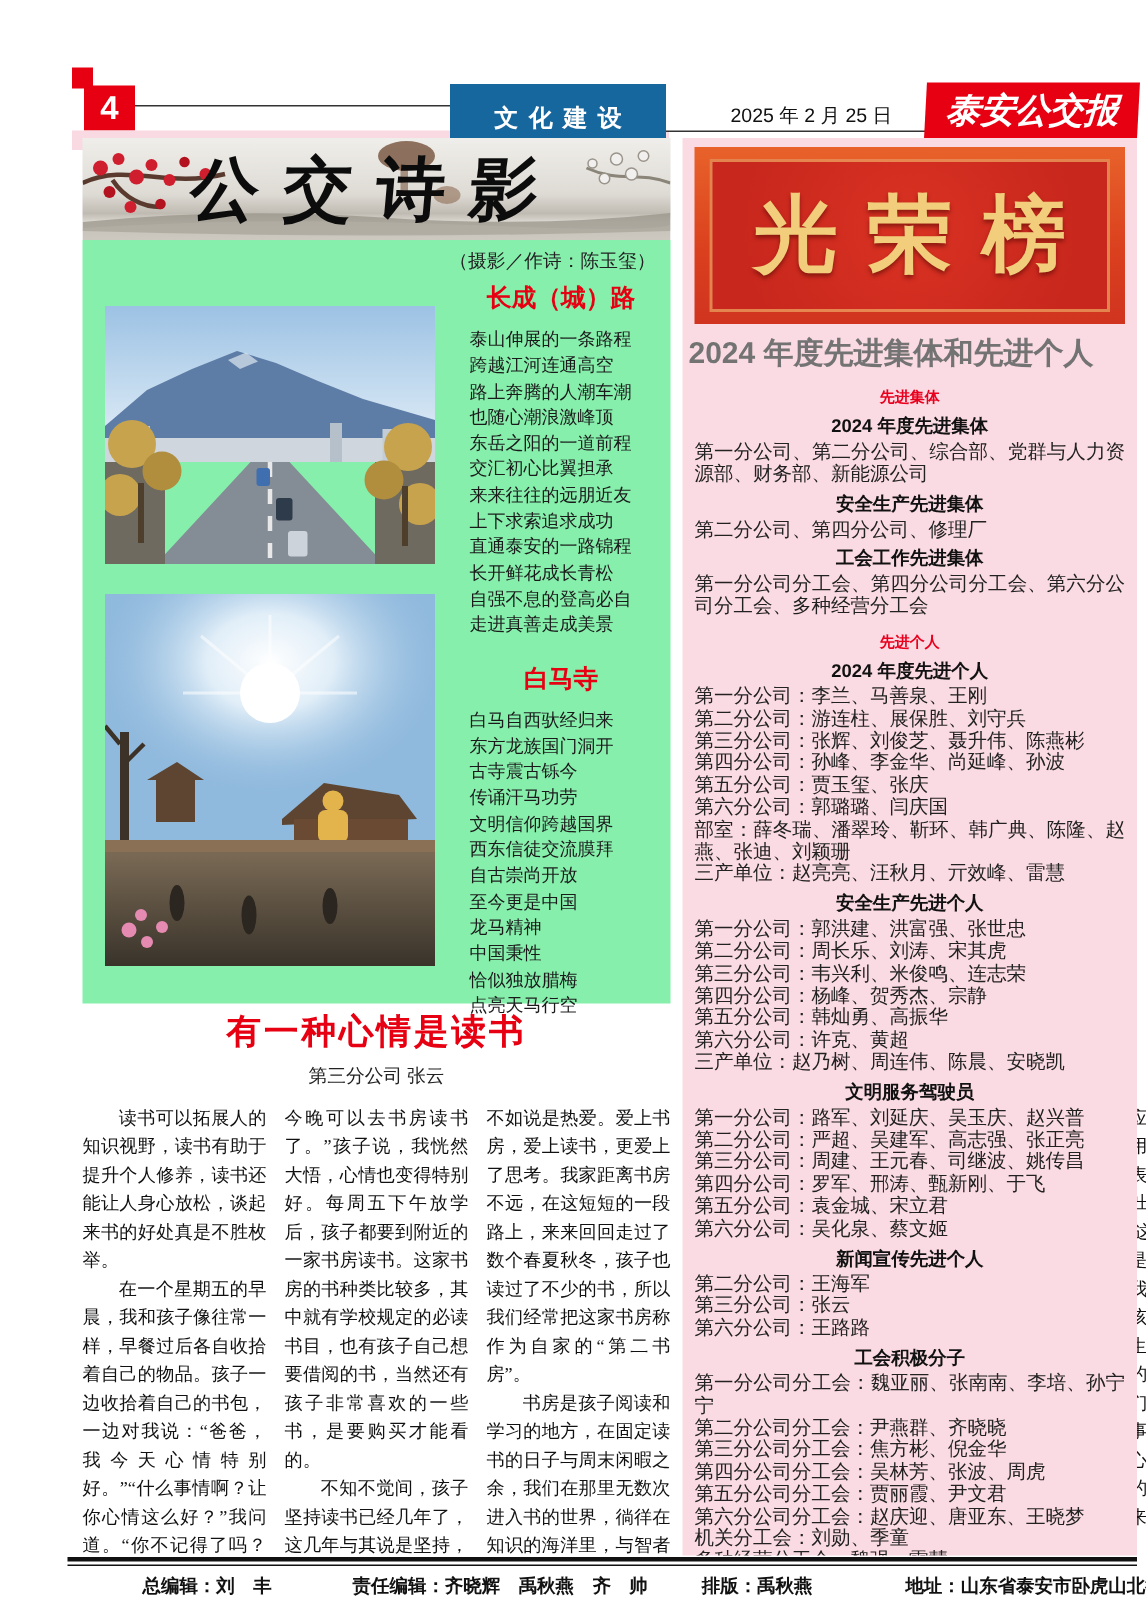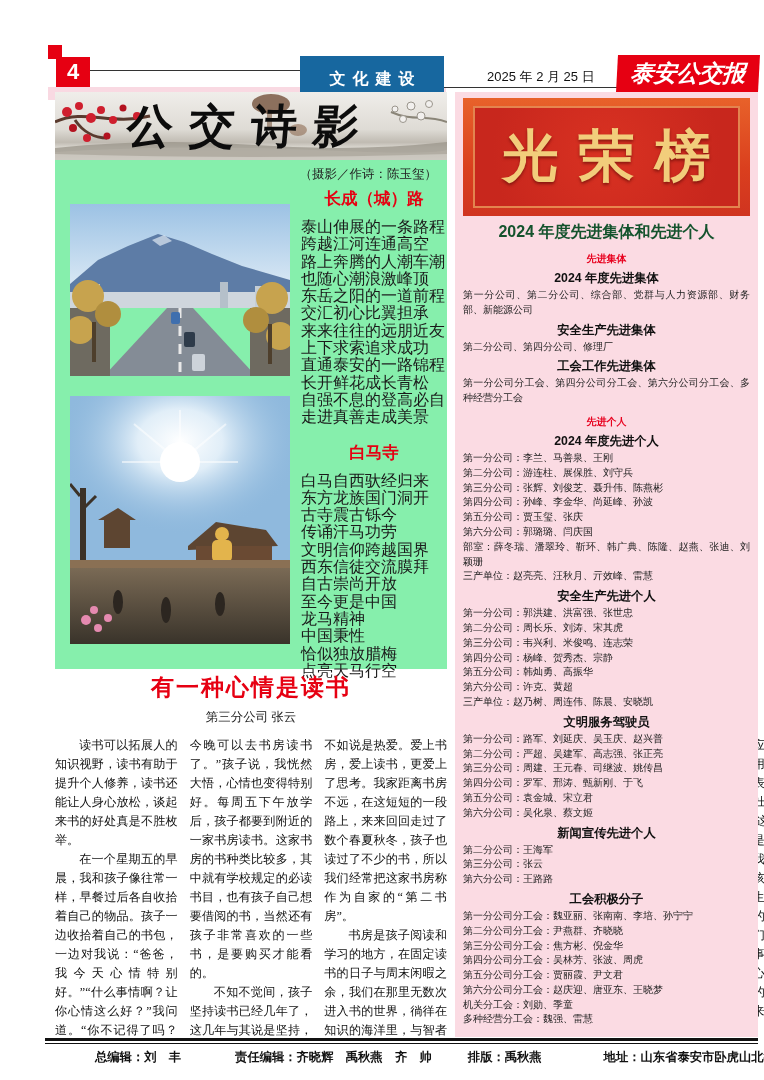--- a/index.html
+++ b/index.html
@@ -34,48 +34,48 @@
      font-family:"DejaVu Serif",serif;transform:skewX(-5deg);}
 
   .poem-area{position:absolute;left:55px;top:160px;width:392px;height:509px;background:#86efac;}
   .credit{position:absolute;right:10px;top:6px;font-size:12.5px;color:#222;}
   .photo-col{position:absolute;left:15px;top:44px;width:220px;}
   .photo{display:block;margin-bottom:20px;}
   .poem-col{position:absolute;left:246px;top:28px;width:146px;}
   .poem-title{color:#e60012;font-weight:bold;font-size:16.5px;text-align:center;margin:0 0 8px 0;
               font-family:"Liberation Sans","DejaVu Sans",sans-serif;}
   .poem-title.second{margin-top:16px;}
-  .poem-lines .poem-line{font-size:16px;line-height:17.3px;color:#1a1a1a;white-space:nowrap;}
+  .poem-lines .poem-line{font-size:12px;line-height:17.3px;color:#1a1a1a;white-space:nowrap;margin-left:12px;}
 
   .article{position:absolute;left:55px;top:672px;width:392px;}
   .article-title{color:#e60012;font-size:23px;font-weight:900;text-align:center;margin:0;
                  font-family:"Liberation Sans","DejaVu Sans",sans-serif;letter-spacing:2px;}
   .article-byline{font-size:12.5px;text-align:center;color:#222;margin:6px 0 10px 0;}
   .article-body{column-count:3;column-gap:12px;height:312px;font-size:12.1px;line-height:19px;
                 text-align:justify;color:#111;}
   .article-body .article-para{text-indent:2em;}
 
   
   .honor-panel{position:absolute;left:455px;top:92px;width:303px;height:945px;background:#fbdbe3;overflow:hidden;}
   .glory-banner{position:relative;margin:6px 8px 4px 8px;height:118px;
       background:linear-gradient(180deg,#e8622a 0%,#da3f1e 60%,#d03420 100%);
       display:flex;align-items:center;justify-content:center;}
   .glory-inner{position:absolute;left:10px;top:8px;right:10px;bottom:8px;
       background:radial-gradient(circle at 50% 45%,#d93222 0%,#c8271d 80%);
       border:2px solid rgba(250,210,120,.55);}
   .glory-text{position:relative;color:#f2cd7b;font-size:56px;font-weight:900;letter-spacing:20px;
       padding-left:20px;font-family:"DejaVu Serif",serif;text-shadow:0 2px 3px rgba(90,10,5,.6);}
-  .honor-title{color:#14532d;font-size:16px;font-weight:bold;text-align:center;margin:6px 4px 2px 4px;
+  .honor-title{color:#737373;font-size:20px;font-weight:bold;margin:6px 4px 2px 4px;
       font-family:"Liberation Sans","DejaVu Sans",sans-serif;}
   .red-heading{color:#e8001e;font-size:10px;font-weight:bold;text-align:center;margin:9px 0 3px 0;
       font-family:"Liberation Sans","DejaVu Sans",sans-serif;}
   .honor-group{margin:0 8px 3px 8px;}
   .group-heading{font-size:12.3px;font-weight:bold;color:#111;text-align:center;margin:4px 0 1px 0;
       font-family:"Liberation Sans","DejaVu Sans",sans-serif;}
-  .group-lines .honor-line{font-size:10px;line-height:14.8px;color:#222;text-align:justify;}
+  .group-lines .honor-line{font-size:13px;line-height:14.8px;color:#222;text-align:justify;}
 
   
   .footer-rule-thick{position:absolute;left:45px;top:1038px;width:713px;height:3px;background:#111;}
   .footer-rule-thin{position:absolute;left:45px;top:1043px;width:713px;height:1px;background:#111;}
   .footer-row{position:absolute;left:45px;top:1049px;width:713px;display:flex;align-items:center;
       font-size:12.3px;font-weight:600;color:#111;
       font-family:"Liberation Sans","DejaVu Sans",sans-serif;}
   .footer-row span{white-space:nowrap;}
   .f1{margin-left:50px;} .f2{margin-left:54px;} .f3{margin-left:36px;} .f4{margin-left:62px;}
 </style>

